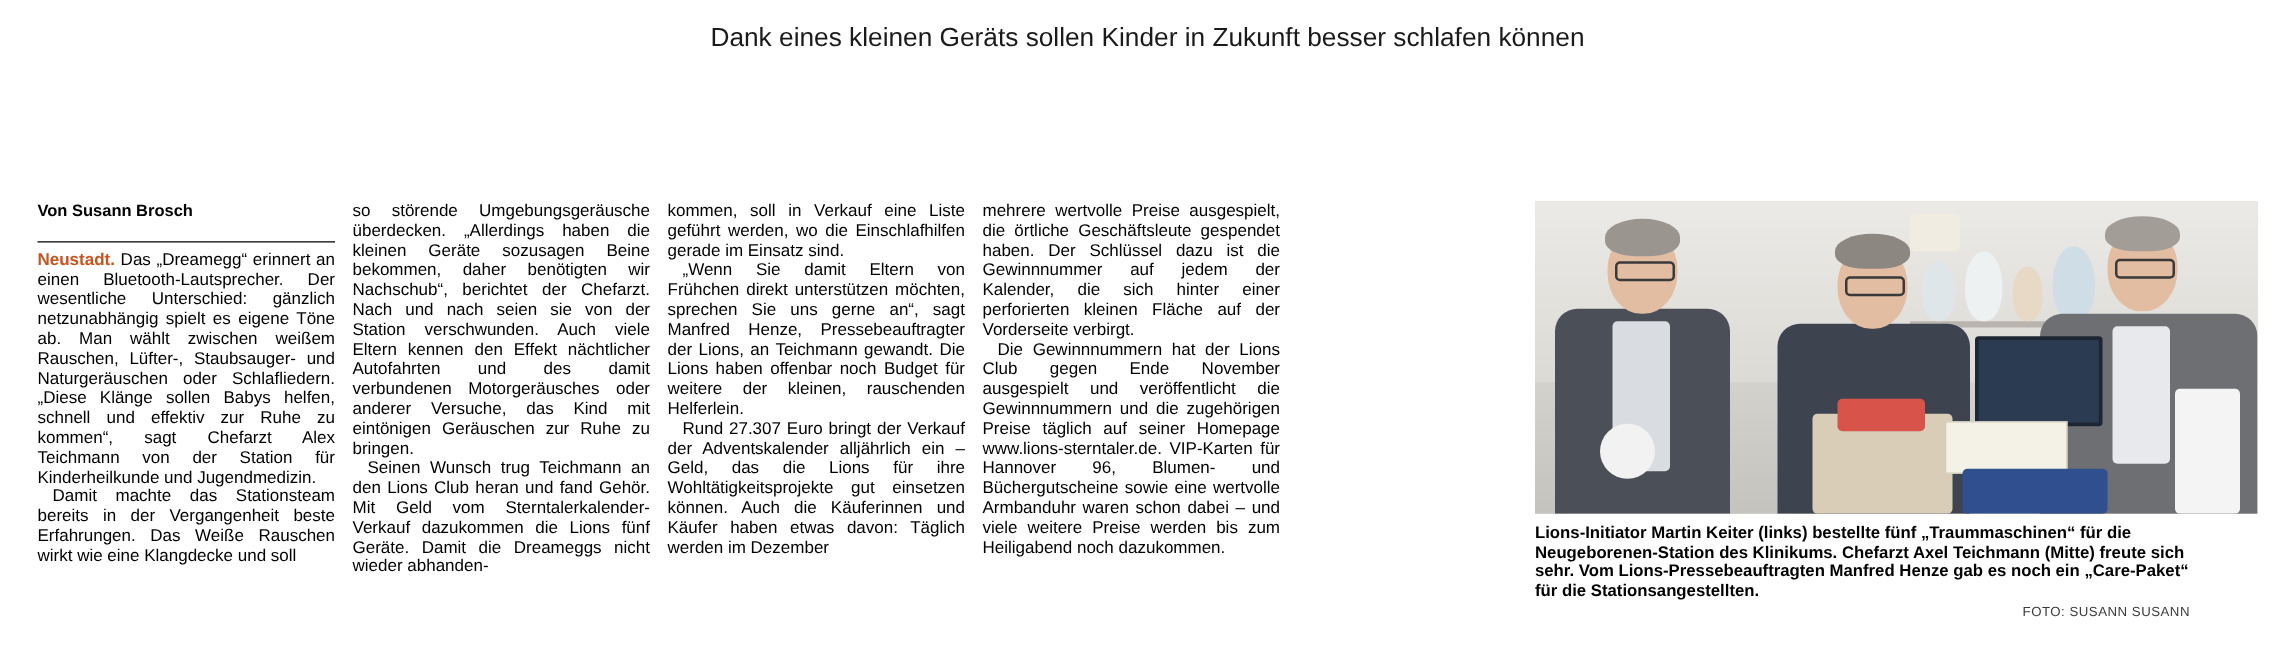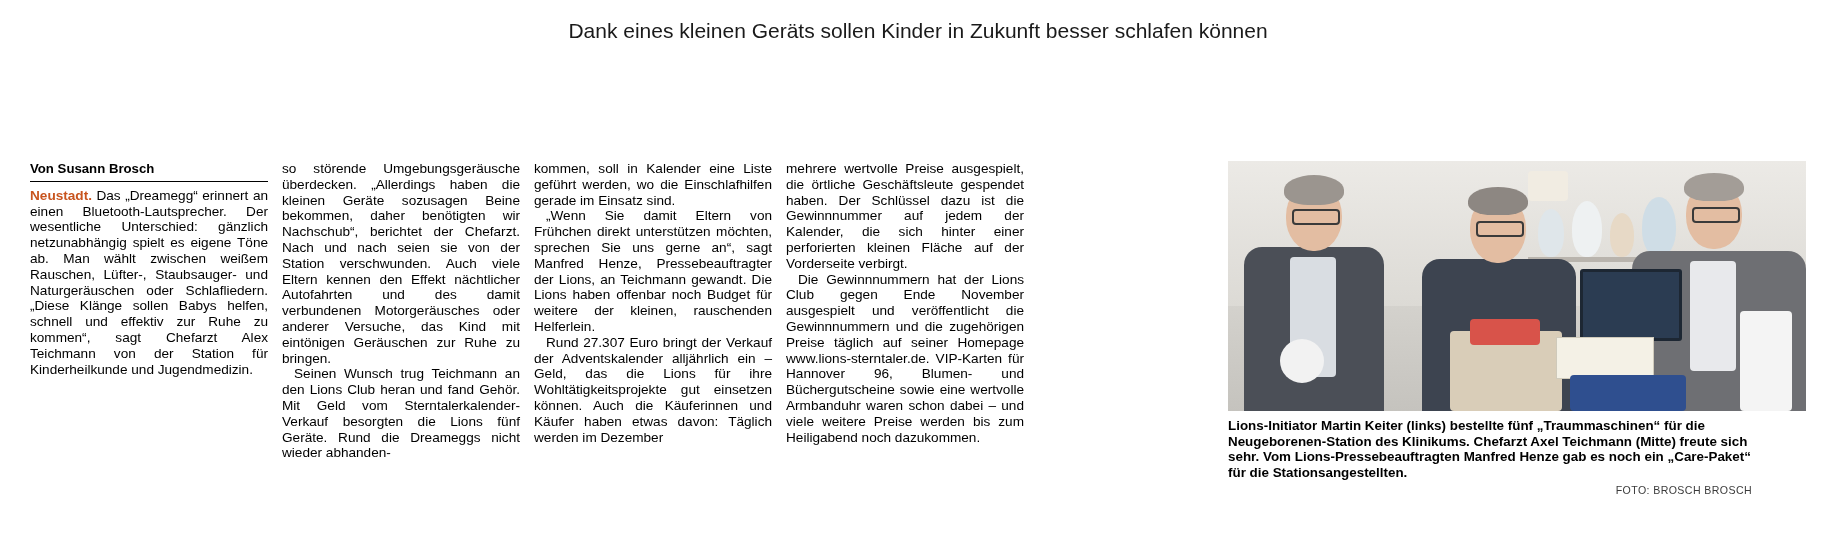--- a/index.html
+++ b/index.html
@@ -57,21 +57,21 @@
   }
   .col p {
     margin: 0;
   }
   .col p + p {
     text-indent: 12px;
   }
   .byline {
     font-size: 13.2px;
     font-weight: bold;
-    padding-bottom: 4px;
+    padding-bottom: 16px;
     border-bottom: 1px solid #000;
     margin-bottom: 6px;
     text-align: left;
   }
   .dateline {
     color: #c8541e;
     font-weight: bold;
   }
   .photo-wrap {
     position: absolute;
@@ -148,29 +148,30 @@
 
 <div class="page">
 
   <div class="subhead">Dank eines kleinen Geräts sollen Kinder in Zukunft besser schlafen können</div>
 
   <div class="columns">
 
     <div class="col">
       <div class="byline">Von Susann Brosch</div>
       <p><span class="dateline">Neustadt.</span> <span>Das „Dreamegg“ erinnert an einen Bluetooth-Lautsprecher. Der wesentliche Unterschied: gänzlich netzunabhängig spielt es eigene Töne ab. Man wählt zwischen weißem Rauschen, Lüfter-, Staubsauger- und Naturgeräuschen oder Schlafliedern. „Diese Klänge sollen Babys helfen, schnell und effektiv zur Ruhe zu kommen“, sagt Chefarzt Alex Teichmann von der Station für Kinderheilkunde und Jugendmedizin.</span></p>
+      <p>Damit machte das Stationsteam bereits in der Vergangenheit beste Erfahrungen. Das Weiße Rauschen wirkt wie eine Klangdecke und soll</p>
     </div>
 
     <div class="col">
       <p>so störende Umgebungsgeräusche überdecken. „Allerdings haben die kleinen Geräte sozusagen Beine bekommen, daher benötigten wir Nachschub“, berichtet der Chefarzt. Nach und nach seien sie von der Station verschwunden. Auch viele Eltern kennen den Effekt nächtlicher Autofahrten und des damit verbundenen Motorgeräusches oder anderer Versuche, das Kind mit eintönigen Geräuschen zur Ruhe zu bringen.</p>
-      <p>Seinen Wunsch trug Teichmann an den Lions Club heran und fand Gehör. Mit Geld vom Sterntalerkalender-Verkauf besorgten die Lions fünf Geräte. Rund die Dreameggs nicht wieder abhanden-</p>
-    </div>
-
-    <div class="col">
-      <p>kommen, soll in Kalender eine Liste geführt werden, wo die Einschlafhilfen gerade im Einsatz sind.</p>
+      <p>Seinen Wunsch trug Teichmann an den Lions Club heran und fand Gehör. Mit Geld vom Sterntalerkalender-Verkauf dazukommen die Lions fünf Geräte. Damit die Dreameggs nicht wieder abhanden-</p>
+    </div>
+
+    <div class="col">
+      <p>kommen, soll in Verkauf eine Liste geführt werden, wo die Einschlafhilfen gerade im Einsatz sind.</p>
       <p>„Wenn Sie damit Eltern von Frühchen direkt unterstützen möchten, sprechen Sie uns gerne an“, sagt Manfred Henze, Pressebeauftragter der Lions, an Teichmann gewandt. Die Lions haben offenbar noch Budget für weitere der kleinen, rauschenden Helferlein.</p>
       <p>Rund 27.307 Euro bringt der Verkauf der Adventskalender alljährlich ein – Geld, das die Lions für ihre Wohltätigkeitsprojekte gut einsetzen können. Auch die Käuferinnen und Käufer haben etwas davon: Täglich werden im Dezember</p>
     </div>
 
     <div class="col">
       <p>mehrere wertvolle Preise ausgespielt, die örtliche Geschäftsleute gespendet haben. Der Schlüssel dazu ist die Gewinnnummer auf jedem der Kalender, die sich hinter einer perforierten kleinen Fläche auf der Vorderseite verbirgt.</p>
       <p>Die Gewinnnummern hat der Lions Club gegen Ende November ausgespielt und veröffentlicht die Gewinnnummern und die zugehörigen Preise täglich auf seiner Homepage www.lions-sterntaler.de. VIP-Karten für Hannover 96, Blumen- und Büchergutscheine sowie eine wertvolle Armbanduhr waren schon dabei – und viele weitere Preise werden bis zum Heiligabend noch dazukommen.</p>
     </div>
 
   </div>
@@ -213,16 +214,16 @@
         <div class="ph-glasses" style="left:64px; top:46px; width:44px; height:12px;"></div>
         <div class="ph-obj" style="left:112px; top:150px; width:52px; height:100px; background:#f4f4f4;"></div>
       </div>
 
       <div class="ph-screen" style="left:352px; top:108px; width:96px; height:66px;"></div>
       <div class="ph-sign" style="left:328px; top:176px; width:96px; height:40px;"></div>
       <div class="ph-obj" style="left:342px; top:214px; width:116px; height:36px; background:#2f4f8f;"></div>
     </div>
 
     <div class="caption">Lions-Initiator Martin Keiter (links) bestellte fünf „Traummaschinen“ für die Neugeborenen-Station des Klinikums. Chefarzt Axel Teichmann (Mitte) freute sich sehr. Vom Lions-Pressebeauftragten Manfred Henze gab es noch ein „Care-Paket“ für die Stationsangestellten.</div>
-    <div class="credit">FOTO: BROSCH BROSCH</div>
+    <div class="credit">FOTO: SUSANN SUSANN</div>
   </div>
 
 </div>
 
 </body></html>

